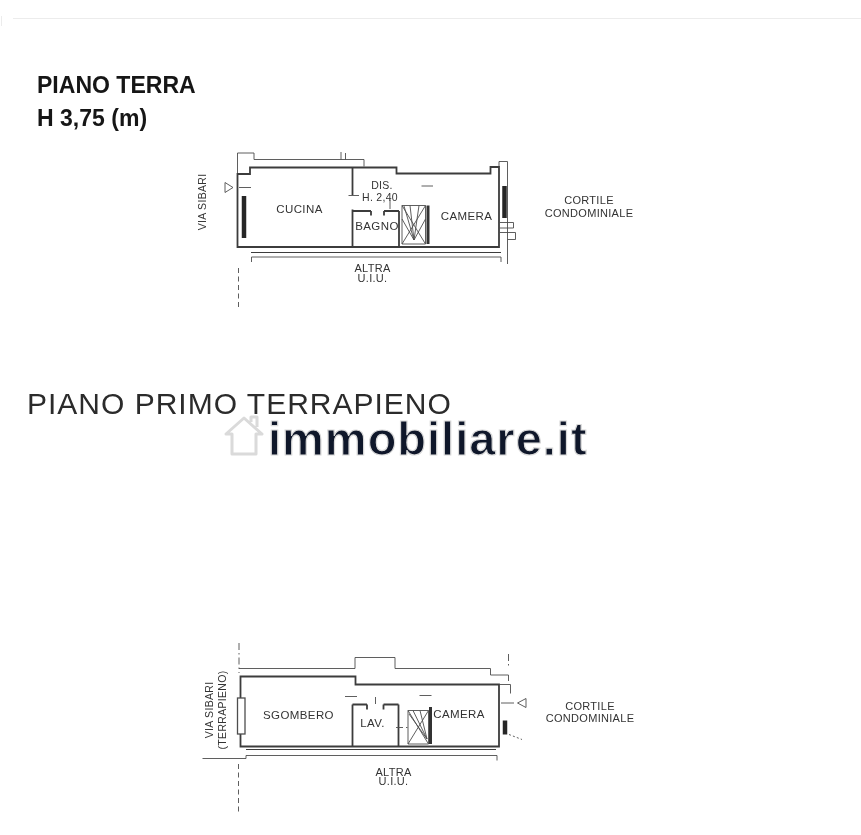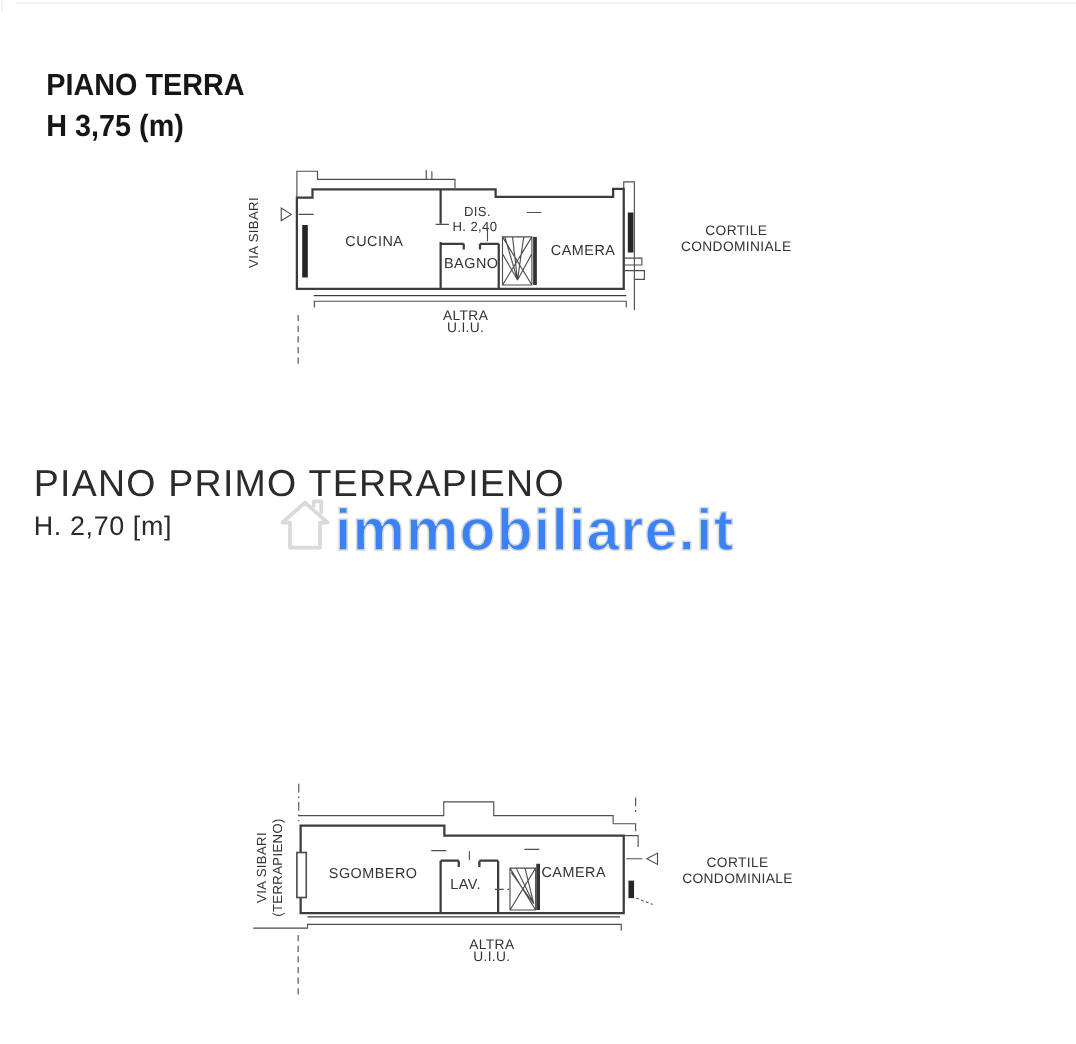--- a/index.html
+++ b/index.html
@@ -1,31 +1,31 @@
 <!DOCTYPE html>
 <html><head>
 <meta charset="utf-8">
 <style>
   html,body{margin:0;padding:0;background:#fff;}
   #page{position:relative;width:861px;height:804px;background:#ffffff;overflow:hidden;
-        font-family:"Liberation Sans",sans-serif;}
+        font-family:"Liberation Sans",sans-serif;margin-top:16px;}
   .border-top{position:absolute;left:13px;top:2px;width:848px;height:1px;background:#ececec;}
   .border-left{position:absolute;left:1px;top:0;width:1px;height:10px;background:#ececec;}
 
   
   .title1{position:absolute;left:37px;top:52px;font-weight:bold;font-size:24.5px;line-height:33px;
           color:#161616;transform:scaleX(0.94);transform-origin:left top;white-space:nowrap;}
   .title2{position:absolute;left:27px;top:372px;color:#2b2b2b;white-space:nowrap;}
   .title2 .t2a{font-size:30px;letter-spacing:1px;line-height:32px;}
   .title2 .t2b{font-size:21.5px;letter-spacing:0.5px;margin-top:5px;}
 
   
   .watermark{position:absolute;left:224px;top:396px;display:flex;align-items:flex-end;z-index:1;
              pointer-events:none;}
-  .wm-text{font-weight:bold;font-size:47px;letter-spacing:1px;color:#3b82f6;
+  .wm-text{font-weight:bold;font-size:47px;letter-spacing:1px;color:#0f172a;
            -webkit-text-stroke:1.2px #d9d9d9;line-height:52px;}
   .wm-house{margin-right:4px;margin-bottom:3px;}
 
   svg{position:absolute;left:0;top:0;z-index:2;}
   .ln{stroke:#4d4d4d;stroke-width:0.9;fill:none;}
   .wl{stroke:#3c3c3c;stroke-width:1.8;fill:none;}
   .wl2{stroke:#3c3c3c;stroke-width:1.1;fill:none;}
   .wn{stroke:#262626;stroke-width:4.5;fill:none;}
   .wn2{stroke:#4d4d4d;stroke-width:1.3;fill:#ffffff;}
   .stairwall{stroke:#333;stroke-width:3;fill:none;}
@@ -45,21 +45,20 @@
   <div class="border-top"></div>
   <div class="border-left"></div>
 
   <div class="title1">
     <div>PIANO TERRA</div>
     <div>H 3,75 (m)</div>
   </div>
 
   <div class="title2">
     <div class="t2a">PIANO PRIMO TERRAPIENO</div>
-    <div class="t2b">H. 2,70 [m]</div>
   </div>
 
   <div class="watermark">
     <span class="wm-house">
       <svg width="40" height="46" viewBox="0 0 40 46" style="position:static">
         <path d="M20,6 L38,22 H32 V42 H8 V22 H2 Z M27,10 V5 h6 v10" stroke="#dadada" stroke-width="3" fill="none" stroke-linejoin="round"></path>
       </svg>
     </span>
     <span class="wm-text">immobiliare.it</span>
   </div>

